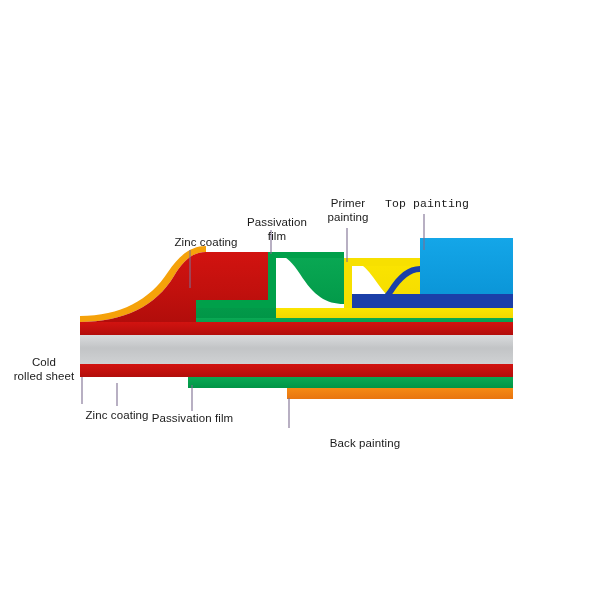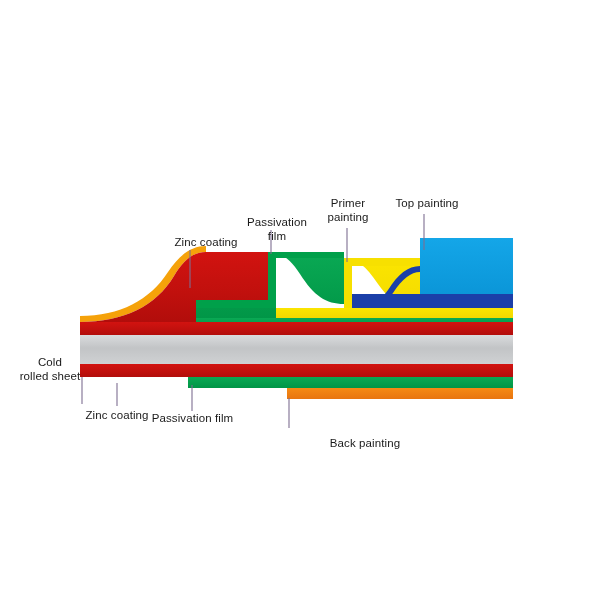--- a/index.html
+++ b/index.html
@@ -146,23 +146,23 @@
   </svg>
 
   <div class="label" style="left:156px; top:236px; width:100px;">Zinc coating</div>
 
   <div class="label" style="left:307px; top:197px; width:82px;">Primer
 painting</div>
 
   <div class="label" style="left:231px; top:216px; width:92px;">Passivation
 film</div>
 
-  <div class="label" style="left:382px; top:197px; width:90px;">Top painting</div>
+  <div class="label" style="left:382px; top:197px; width:90px;font-family:Liberation Mono, monospace;">Top painting</div>
 
-  <div class="label left" style="left:7px; top:356px; width:86px;">Cold
+  <div class="label left" style="left:1px; top:356px; width:86px;">Cold
 rolled sheet</div>
 
   <div class="label" style="left:67px; top:409px; width:100px;">Zinc coating</div>
 
   <div class="label" style="left:130px; top:412px; width:125px;">Passivation film</div>
 
   <div class="label" style="left:312px; top:414px; width:106px;margin-top:23px;">Back painting</div>
 
 </div>
 

